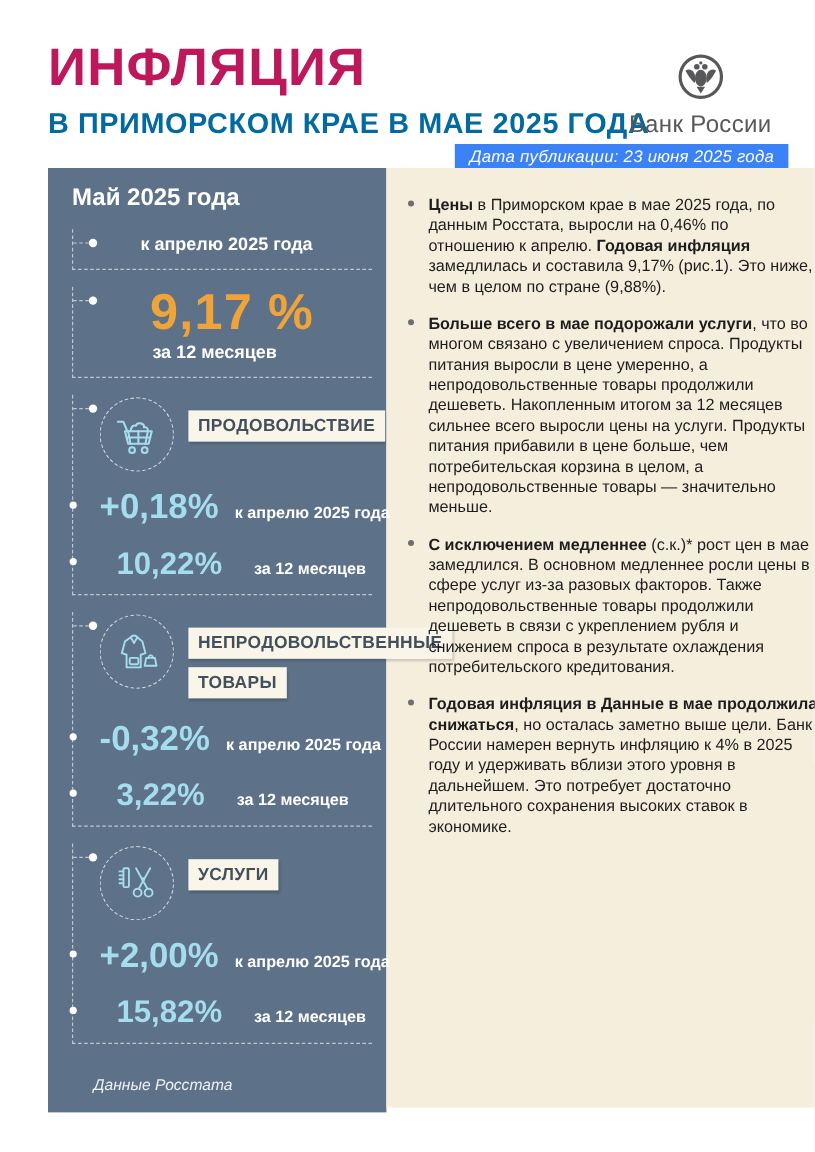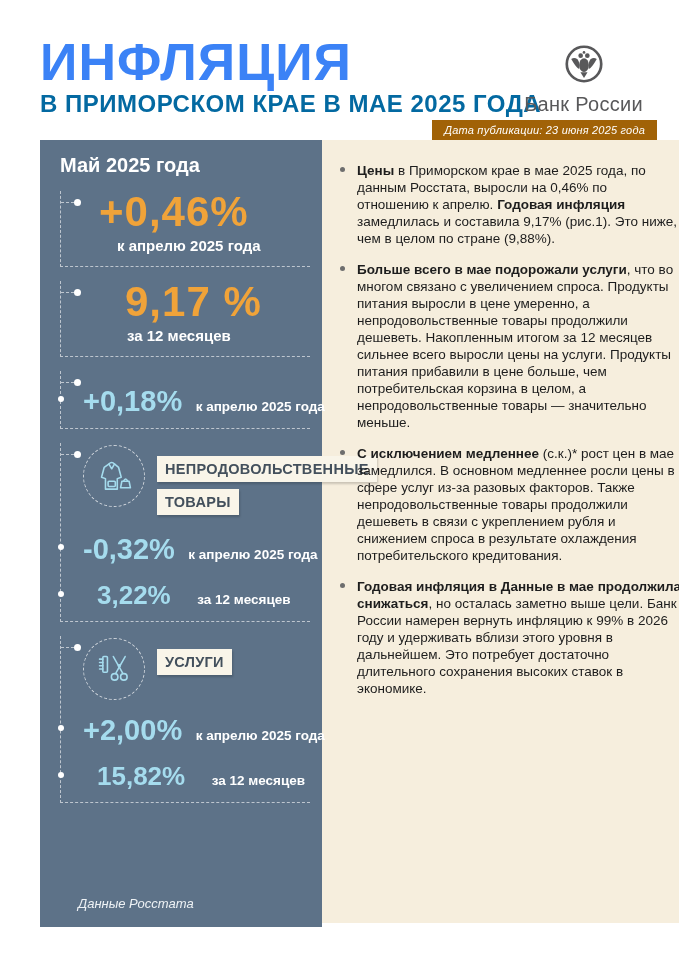--- a/index.html
+++ b/index.html
@@ -5,35 +5,35 @@
   * { margin:0; padding:0; box-sizing:border-box; }
   html,body { background:#e8e8e8; }
   .page {
     position:relative; width:679px; height:960px; margin:0 auto;
     background:#ffffff; overflow:hidden;
     font-family:"Liberation Sans", sans-serif;
   }
   
   .main-title {
     position:absolute; left:40px; top:32px;
-    font-size:52px; font-weight:bold; letter-spacing:1px; color:#3b82f6;
+    font-size:44px; font-weight:bold; letter-spacing:1px; color:#be185d;
   }
   .subtitle {
     position:absolute; left:40px; top:90px;
     font-size:24px; font-weight:bold; letter-spacing:.5px; color:#0369a1;
   }
   .bank-logo {
     position:absolute; right:36px; top:44px;
     display:flex; align-items:center; gap:9px;flex-direction:column;
   }
   .bank-logo-text { font-size:20px; color:#58585a; letter-spacing:.3px; }
   .date-bar {
     position:absolute; right:22px; top:120px; height:20px;
-    background:#a16207; color:#ffffff;
-    font-size:11px; font-style:italic;
+    background:#3b82f6; color:#ffffff;
+    font-size:14px; font-style:italic;
     display:flex; align-items:center; padding:0 12px; letter-spacing:.2px;justify-content:flex-end;
   }
   
   .main-cols { position:absolute; left:40px; top:140px; display:flex; }
   .left-panel {
     width:282px; height:787px; background:#5d7288;
     padding:14px 12px 12px 14px; color:#ffffff;
     display:flex; flex-direction:column;
   }
   .right-panel {
@@ -135,35 +135,55 @@
     <span>Дата публикации: 23 июня 2025 года</span>
   </div>
 
   <div class="main-cols">
 
     <div class="left-panel">
       <div class="panel-heading">Май 2025 года</div>
 
       <div class="bracket">
         <span class="dot"></span>
-        <div class="big-value">+0,46%</div>
         <div class="big-label">к апрелю 2025 года</div>
       </div>
 
       <div class="bracket">
         <span class="dot"></span>
         <div class="big-value centered">9,17 %</div>
         <div class="big-label centered">за 12 месяцев</div>
       </div>
 
       <div class="bracket">
         <span class="dot"></span>
+        <div class="sec-head">
+          <div class="icon-circle">
+            <span>
+              <svg width="42" height="42" viewBox="0 0 64 64" fill="none" stroke="#a5dcee" stroke-width="2.6" stroke-linecap="round" stroke-linejoin="round">
+                <path d="M8 16 h7 l5 12"></path>
+                <path d="M17 28 h34 l-4 16 h-26 z"></path>
+                <path d="M21 28 l3 16 M34 28 v16 M46 28 l-3 16 M19 36 h30"></path>
+                <circle cx="26" cy="52" r="3.6"></circle>
+                <circle cx="42" cy="52" r="3.6"></circle>
+                <path d="M24 27 q2-8 7-6 q1-4 6-3 q5 1 4 5 q5-1 5 4"></path>
+              </svg>
+            </span>
+          </div>
+          <div class="label-wrap">
+            <span class="label-box">ПРОДОВОЛЬСТВИЕ</span>
+          </div>
+        </div>
         <div class="stat-row">
           <span class="sec-month">+0,18%</span>
           <span class="sec-lbl">к апрелю 2025 года</span>
+        </div>
+        <div class="stat-row">
+          <span class="sec-year">10,22%</span>
+          <span class="sec-lbl year">за 12 месяцев</span>
         </div>
       </div>
 
       <div class="bracket">
         <span class="dot"></span>
         <div class="sec-head">
           <div class="icon-circle">
             <span>
               <svg width="42" height="42" viewBox="0 0 64 64" fill="none" stroke="#a5dcee" stroke-width="2.4" stroke-linecap="round" stroke-linejoin="round">
                 <path d="M24 14 L17 19 L13 34 L19 36 L19 52 H37 L37 36 L43 34 L39 19 L33 14"></path>
@@ -220,18 +240,18 @@
       </div>
 
       <div class="source-note">Данные Росстата</div>
     </div>
 
     <div class="right-panel">
       <ul class="bullets">
           <li><span class="b">Цены</span><span> в Приморском крае в мае 2025 года, по данным Росстата, выросли на 0,46% по отношению к апрелю. </span><span class="b">Годовая инфляция</span><span> замедлилась и составила 9,17% (рис.1). Это ниже, чем в целом по стране (9,88%).</span></li>
           <li><span class="b">Больше всего в мае подорожали услуги</span><span>, что во многом связано с увеличением спроса. Продукты питания выросли в цене умеренно, а непродовольственные товары продолжили дешеветь. Накопленным итогом за 12 месяцев сильнее всего выросли цены на услуги. Продукты питания прибавили в цене больше, чем потребительская корзина в целом, а непродовольственные товары — значительно меньше.</span></li>
           <li><span class="b">С исключением медленнее</span><span> (с.к.)* рост цен в мае замедлился. В основном медленнее росли цены в сфере услуг из-за разовых факторов. Также непродовольственные товары продолжили дешеветь в связи с укреплением рубля и снижением спроса в результате охлаждения потребительского кредитования.</span></li>
-          <li><span class="b">Годовая инфляция в Данные в мае продолжила снижаться</span><span>, но осталась заметно выше цели. Банк России намерен вернуть инфляцию к 99% в 2026 году и удерживать вблизи этого уровня в дальнейшем. Это потребует достаточно длительного сохранения высоких ставок в экономике.</span></li>
+          <li><span class="b">Годовая инфляция в Данные в мае продолжила снижаться</span><span>, но осталась заметно выше цели. Банк России намерен вернуть инфляцию к 4% в 2025 году и удерживать вблизи этого уровня в дальнейшем. Это потребует достаточно длительного сохранения высоких ставок в экономике.</span></li>
         </ul>
     </div>
 
   </div>
 </div>
 
 </body></html>

